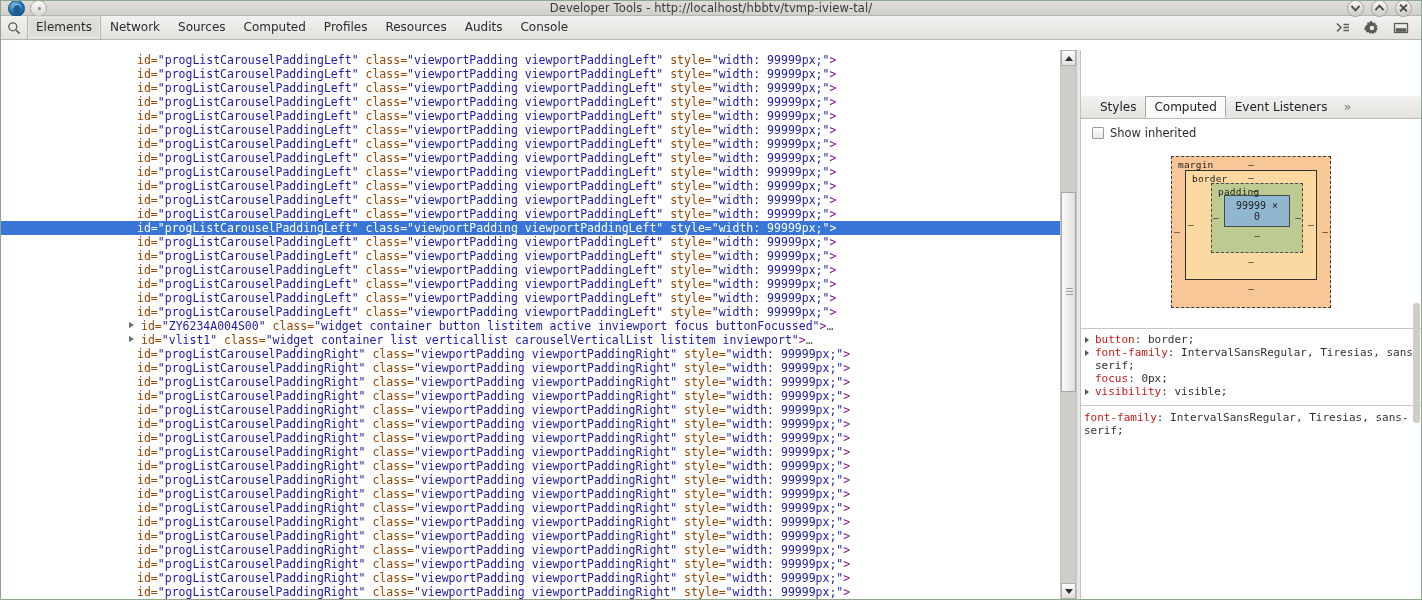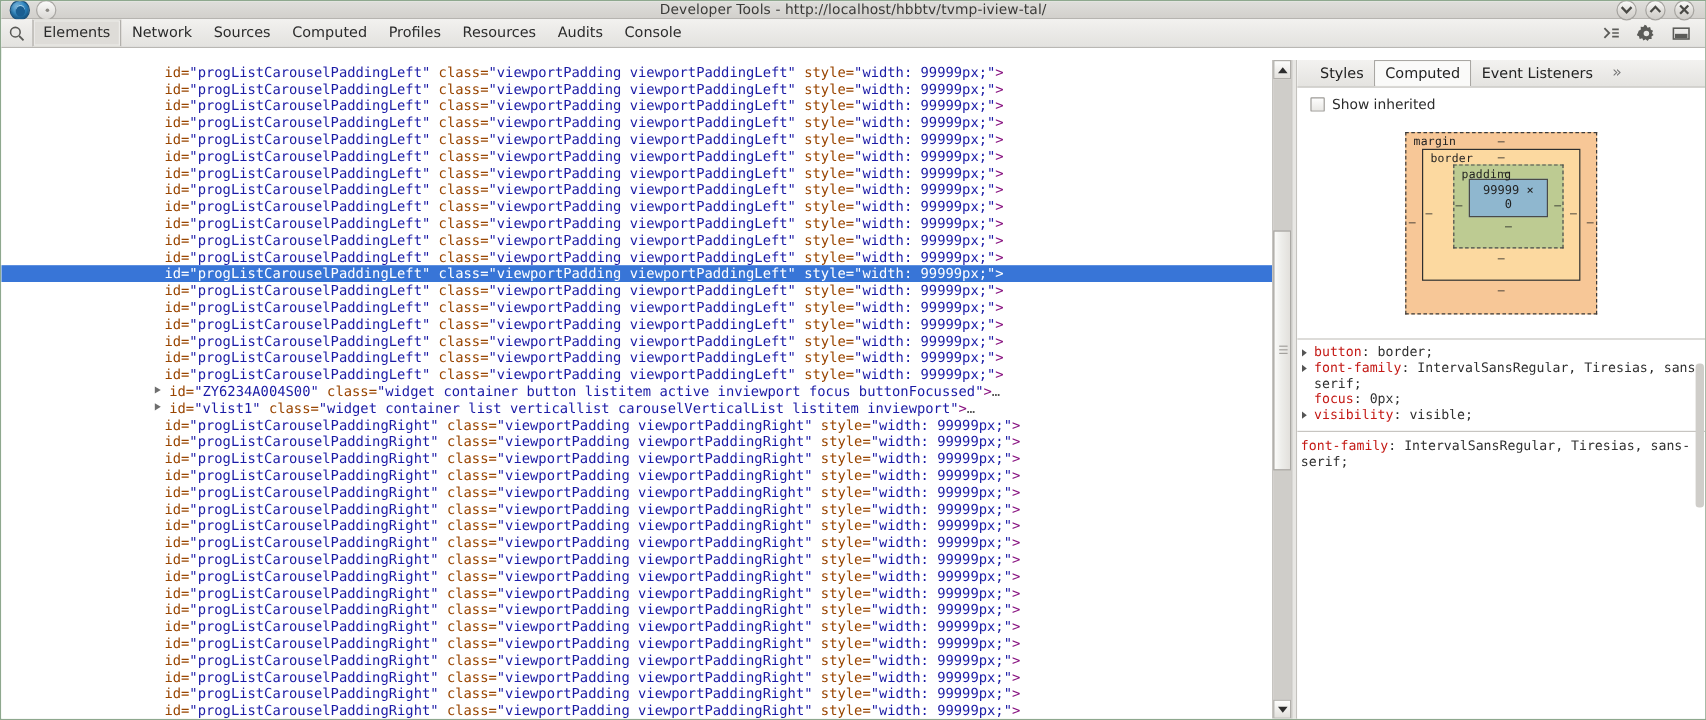--- a/index.html
+++ b/index.html
@@ -196,20 +196,21 @@
     flex-direction: column;
     position: relative;
     overflow: hidden;
   }
   #side-tabs {
     height: 23px;
     background: linear-gradient(to bottom, #f3f2f0, #e4e3e0);
     border-bottom: 1px solid #bbb9b5;
     display: flex; 
     padding-left: 10px;
+    margin-top: 46px;
   }
   .stab {
     font-size: 12px; color: #222;
     padding: 2px 8px;
     line-height: 16px;
     border: 1px solid transparent;
     white-space: nowrap;
   }
   .stab.sel {
     background: #fafaf9;

